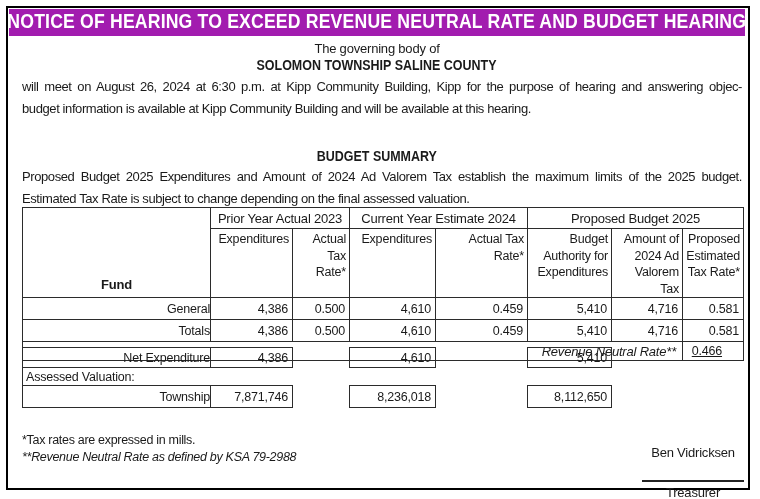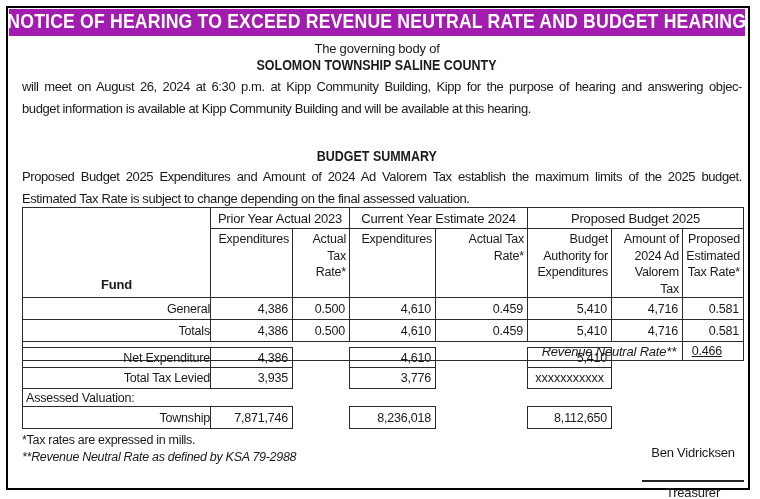--- a/index.html
+++ b/index.html
@@ -142,30 +142,20 @@
         <tr style="height:20px">
       <td class="b fundname">Net Expenditure</td>
       <td class="b num">4,386</td>
       <td></td>
       <td class="b num">4,610</td>
       <td></td>
       <td class="b num">5,410</td>
       <td></td>
       <td></td>
     </tr>
-    <tr style="height:21px">
-      <td class="b fundname">Total Tax Levied</td>
-      <td class="b num">3,935</td>
-      <td></td>
-      <td class="b num">3,776</td>
-      <td></td>
-      <td class="b xcell">xxxxxxxxxxx</td>
-      <td></td>
-      <td></td>
-    </tr>
     <tr style="height:18px">
       <td colspan="8" class="avrow">Assessed Valuation:</td>
     </tr>
     <tr style="height:22px">
       <td class="b fundname indent">Township</td>
       <td class="b num">7,871,746</td>
       <td></td>
       <td class="b num">8,236,018</td>
       <td></td>
       <td class="b num">8,112,650</td>

